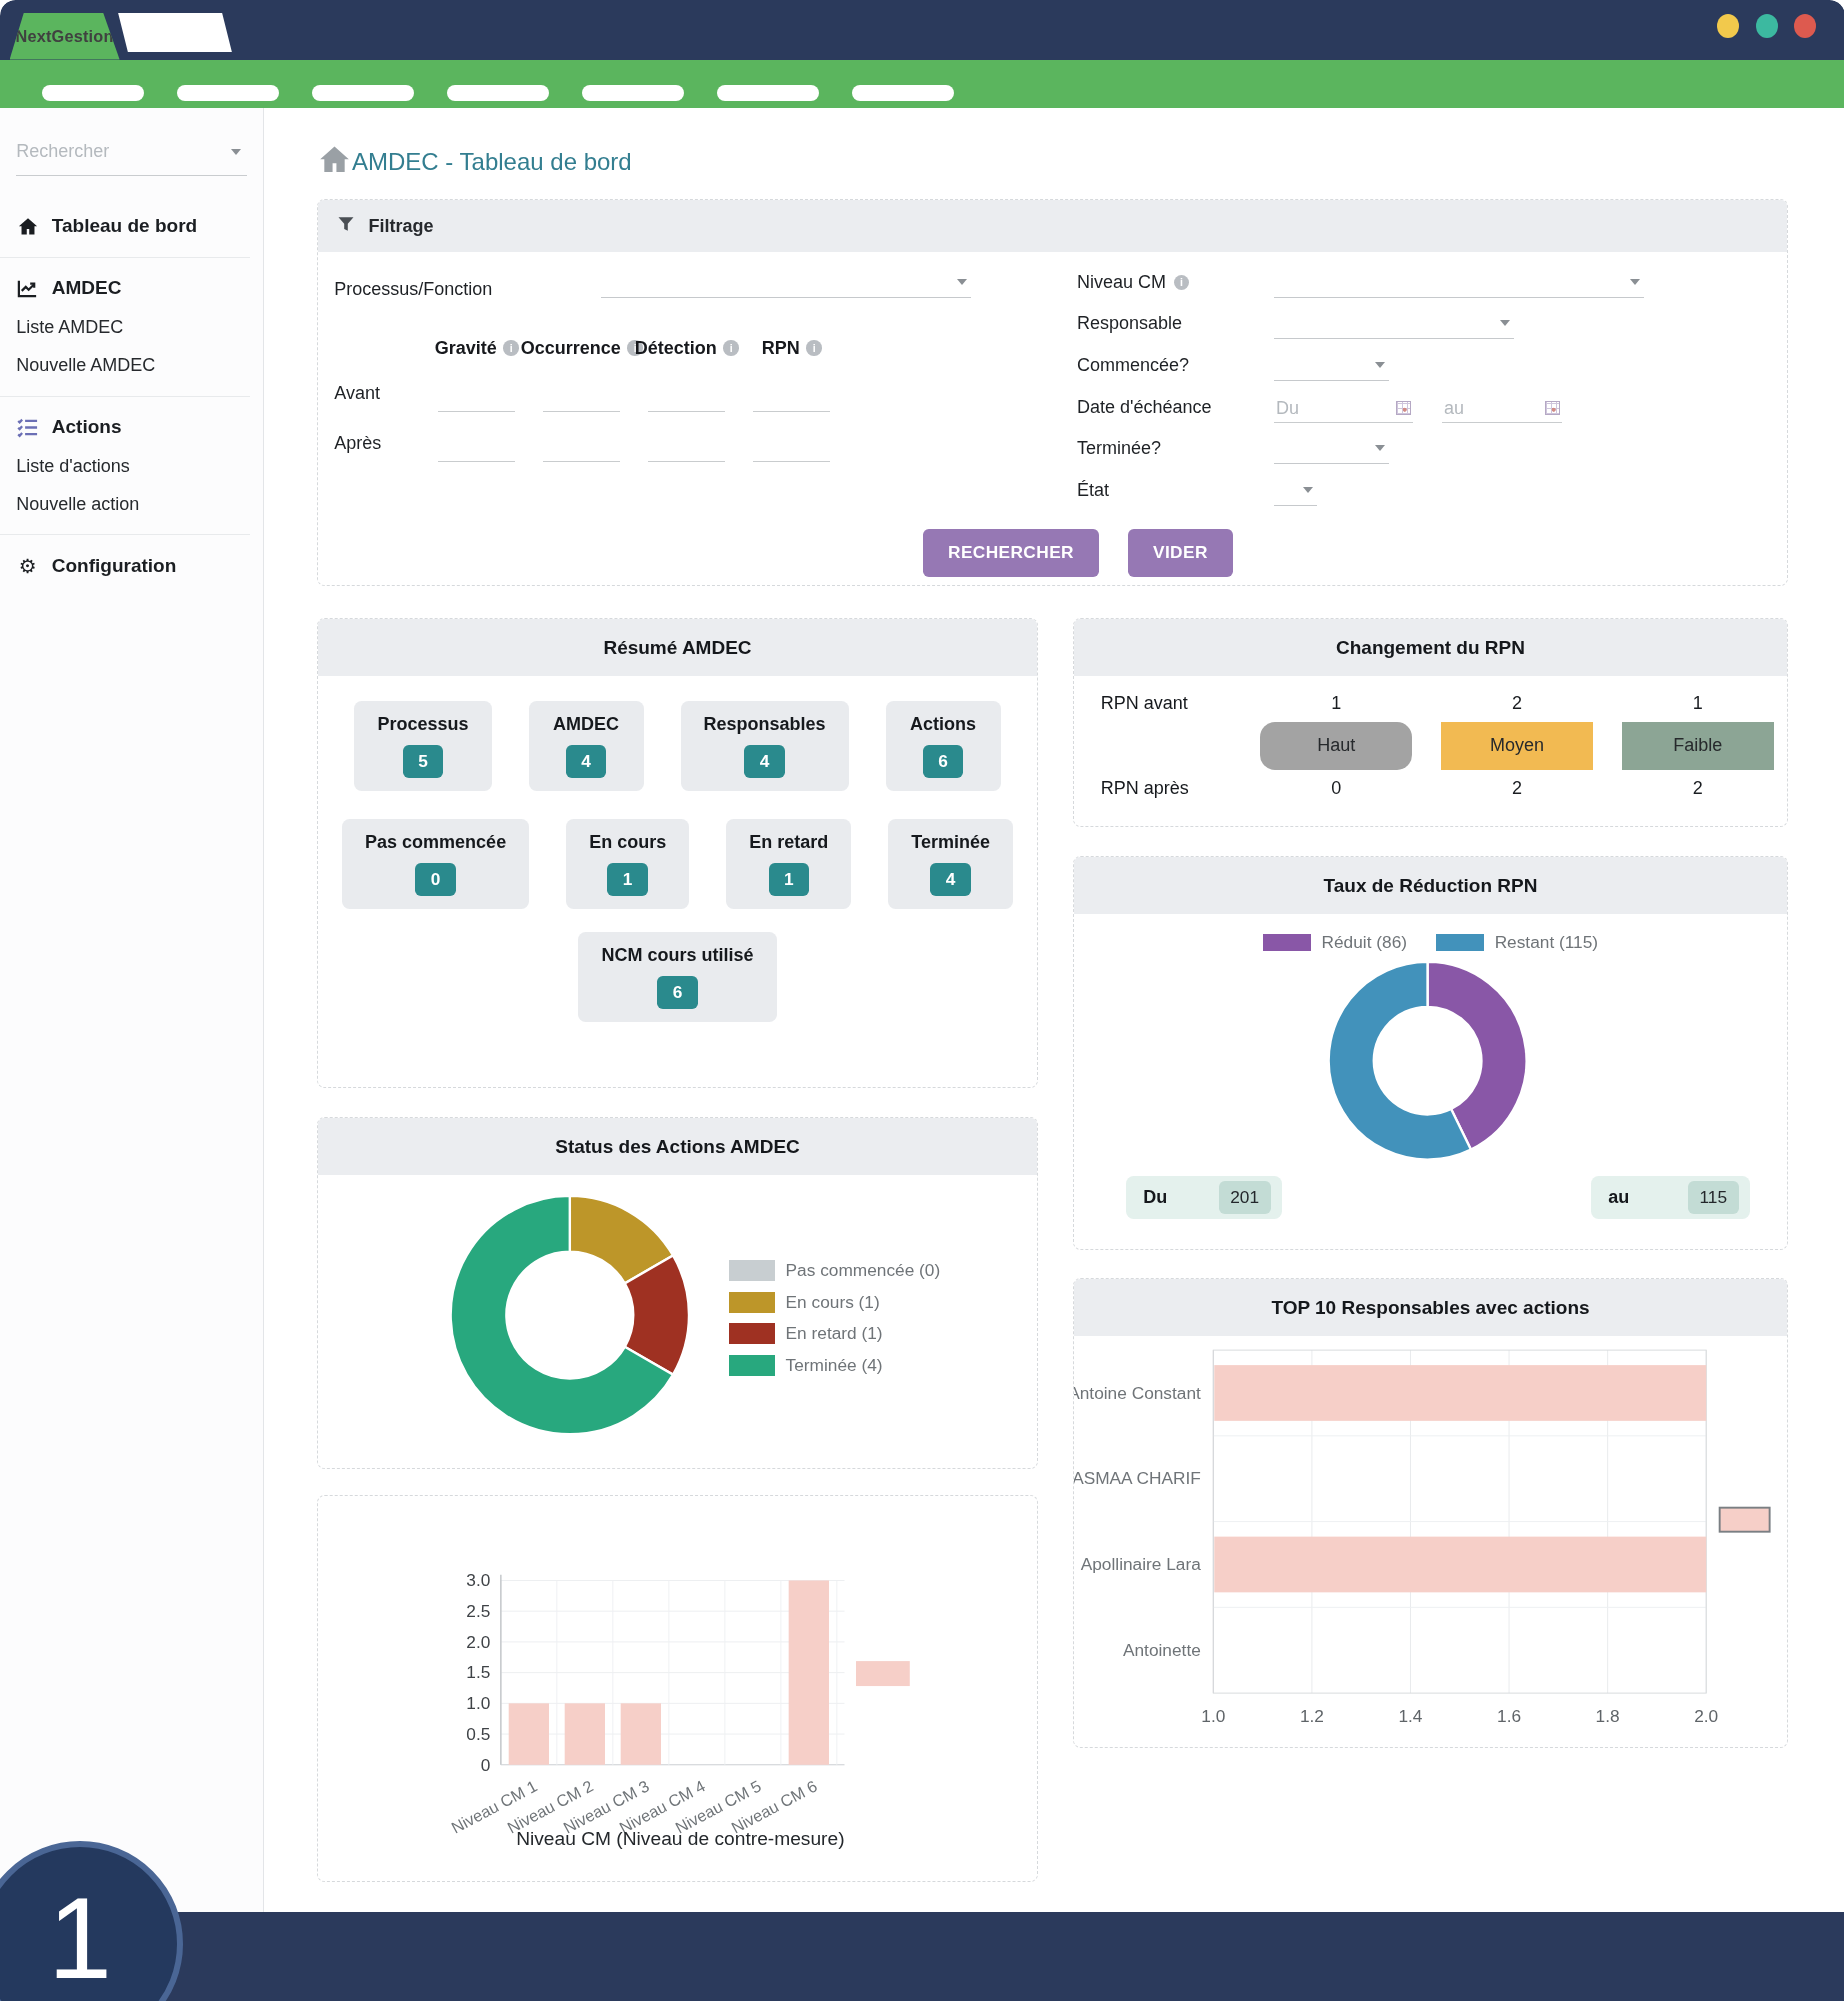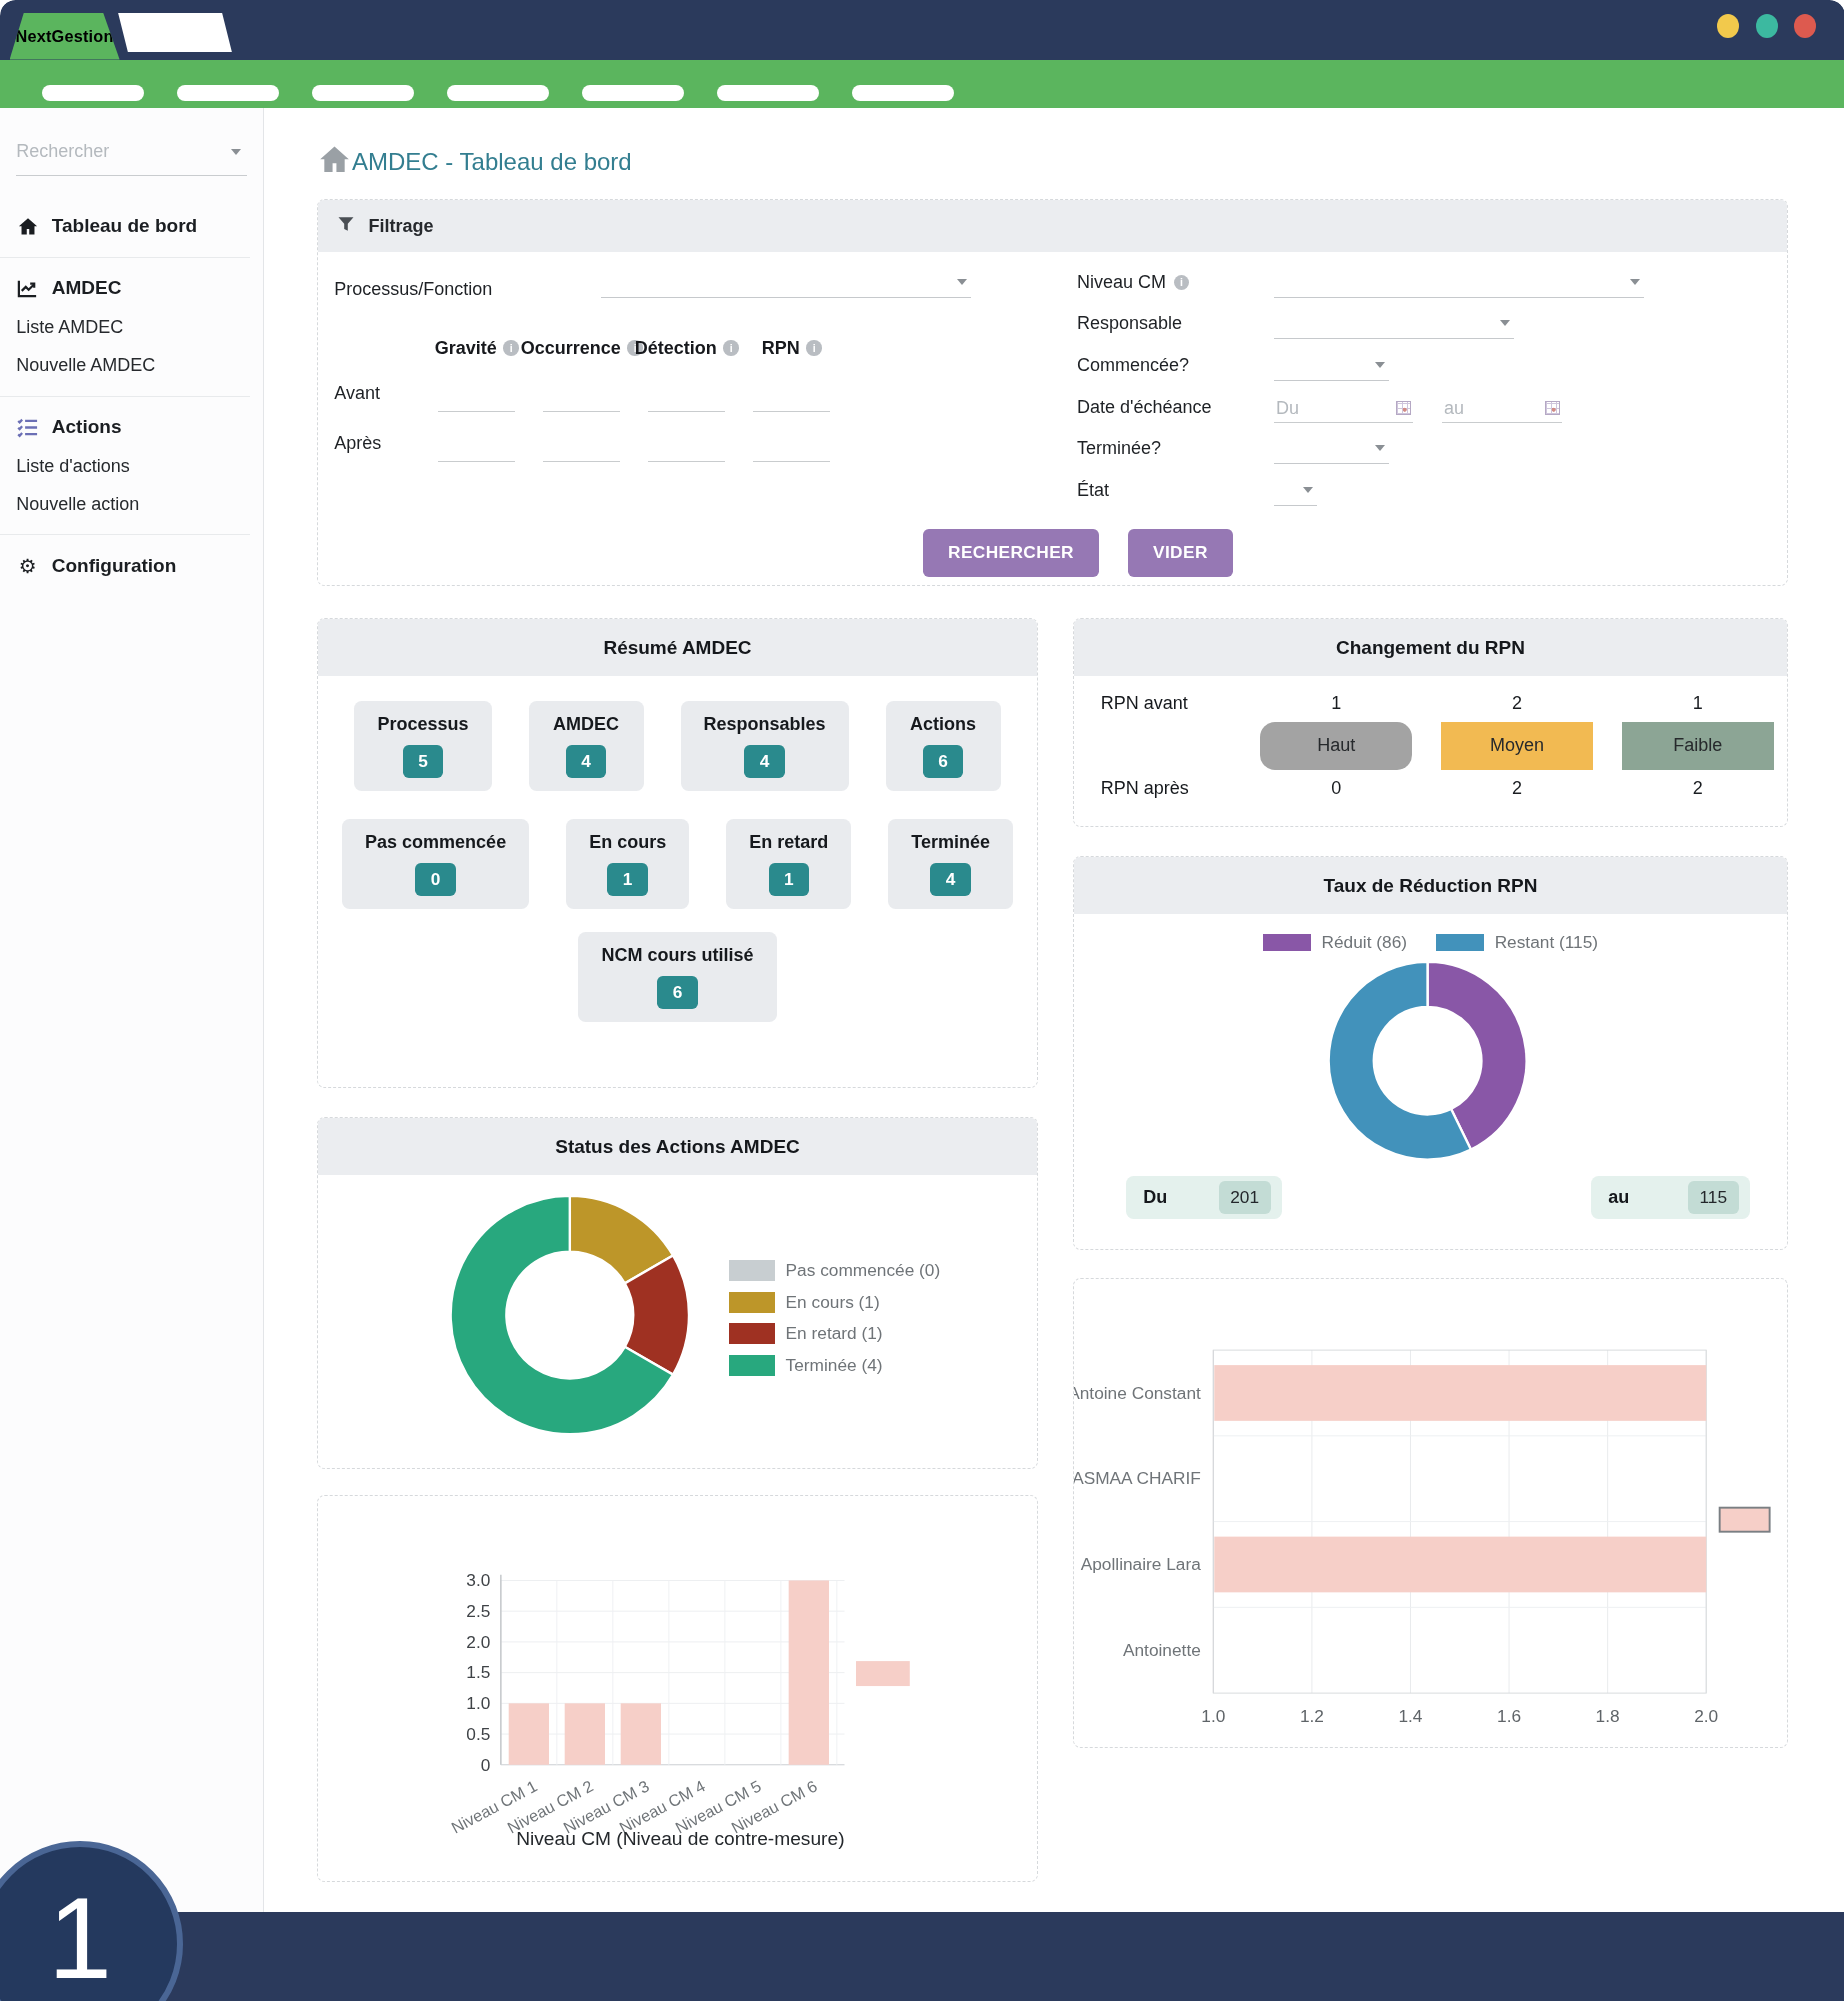--- a/index.html
+++ b/index.html
@@ -3,21 +3,21 @@
 <meta charset="utf-8">
 <style>
   * { box-sizing: border-box; margin: 0; padding: 0; }
   html,body { background:#fff; font-family:"Liberation Sans","DejaVu Sans",sans-serif; }
   .page { position:relative; width:1845px; height:2001px; overflow:hidden; border-radius:15.4px 15.4px 0 0; background:#fff; }
 
   
   .topbar { position:relative; height:60px; background:#2b3a5c; border-radius:15.4px 15.4px 0 0; }
   .brand-tab { position:absolute; left:9.6px; top:12.5px; width:110px; height:47px; background:#5bb55e;
     clip-path:polygon(13% 0, 85% 0, 100% 100%, 0 100%); display:flex; align-items:center; justify-content:center; }
-  .brand-tab span { color:#000000; font-size:16.3px; font-weight:600; letter-spacing:0.2px; }
+  .brand-tab span { color:#404040; font-size:16.3px; font-weight:600; letter-spacing:0.2px; }
   .tab-ghost { position:absolute; left:123px; top:12.5px; width:104px; height:39px; background:#fff; transform:skewX(14deg); }
   .win-dots { position:absolute; right:29px; top:14.4px; display:flex; gap:16.3px; }
   .win-dot { width:22px; height:24px; border-radius:50%; cursor:pointer; }
 
   
   .greenbar { height:48px; background:#5bb55e; display:flex; align-items:flex-end; padding:0 0 6.7px 42px; gap:33px; }
   .pill { width:102px; height:16.3px; background:#fff; border-radius:8.6px; }
 
   
   .body { display:flex; height:1804px; }
@@ -480,20 +480,21 @@
               <span class="pill-lab">Du</span>
               <span class="pill-badge">201</span>
             </div>
             <div class="pill-box pill-right">
               <span class="pill-lab">au</span>
               <span class="pill-badge">115</span>
             </div>
           </section>
 
           <section class="card top10-card">
+            <div class="card-head">TOP 10 Responsables avec actions</div>
             <div class="chart-box" id="top10Chart"><svg width="711" height="466" viewBox="0 0 740 485">
                   <line x1="145" y1="74" x2="145" y2="431" stroke="#c9cdd0"></line>
                   <text x="145" y="461" text-anchor="middle" fill="#5f6468" font-size="18">1.0</text>
                   <line x1="247.6" y1="74" x2="247.6" y2="431" stroke="#e8eaec"></line>
                   <text x="247.6" y="461" text-anchor="middle" fill="#5f6468" font-size="18">1.2</text>
                   <line x1="350.2" y1="74" x2="350.2" y2="431" stroke="#e8eaec"></line>
                   <text x="350.2" y="461" text-anchor="middle" fill="#5f6468" font-size="18">1.4</text>
                   <line x1="452.8" y1="74" x2="452.8" y2="431" stroke="#e8eaec"></line>
                   <text x="452.8" y="461" text-anchor="middle" fill="#5f6468" font-size="18">1.6</text>
                   <line x1="555.4" y1="74" x2="555.4" y2="431" stroke="#e8eaec"></line>

